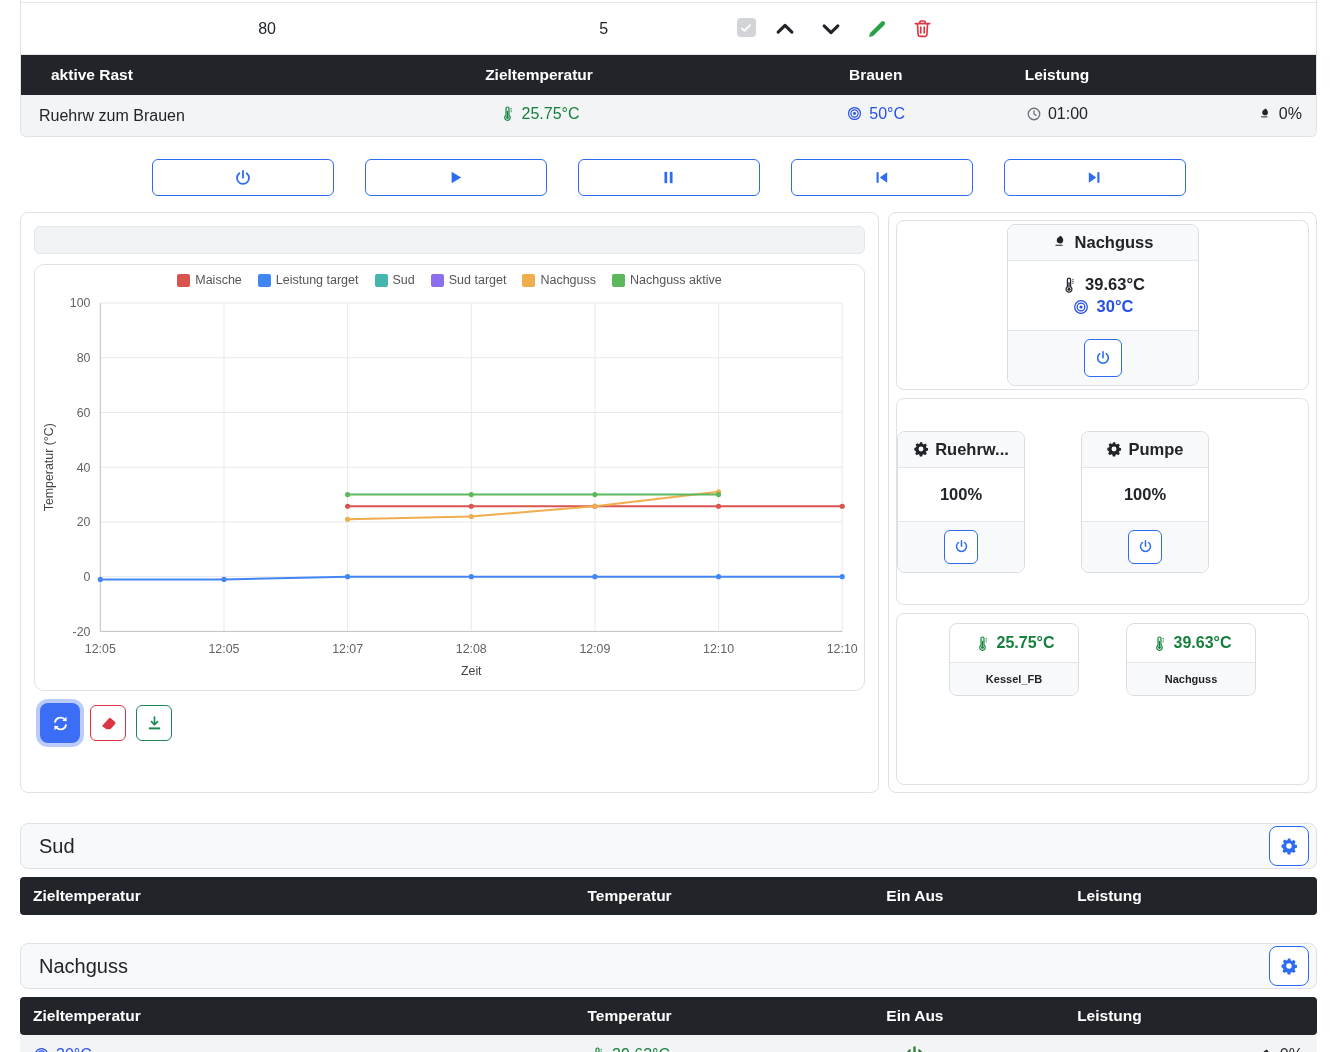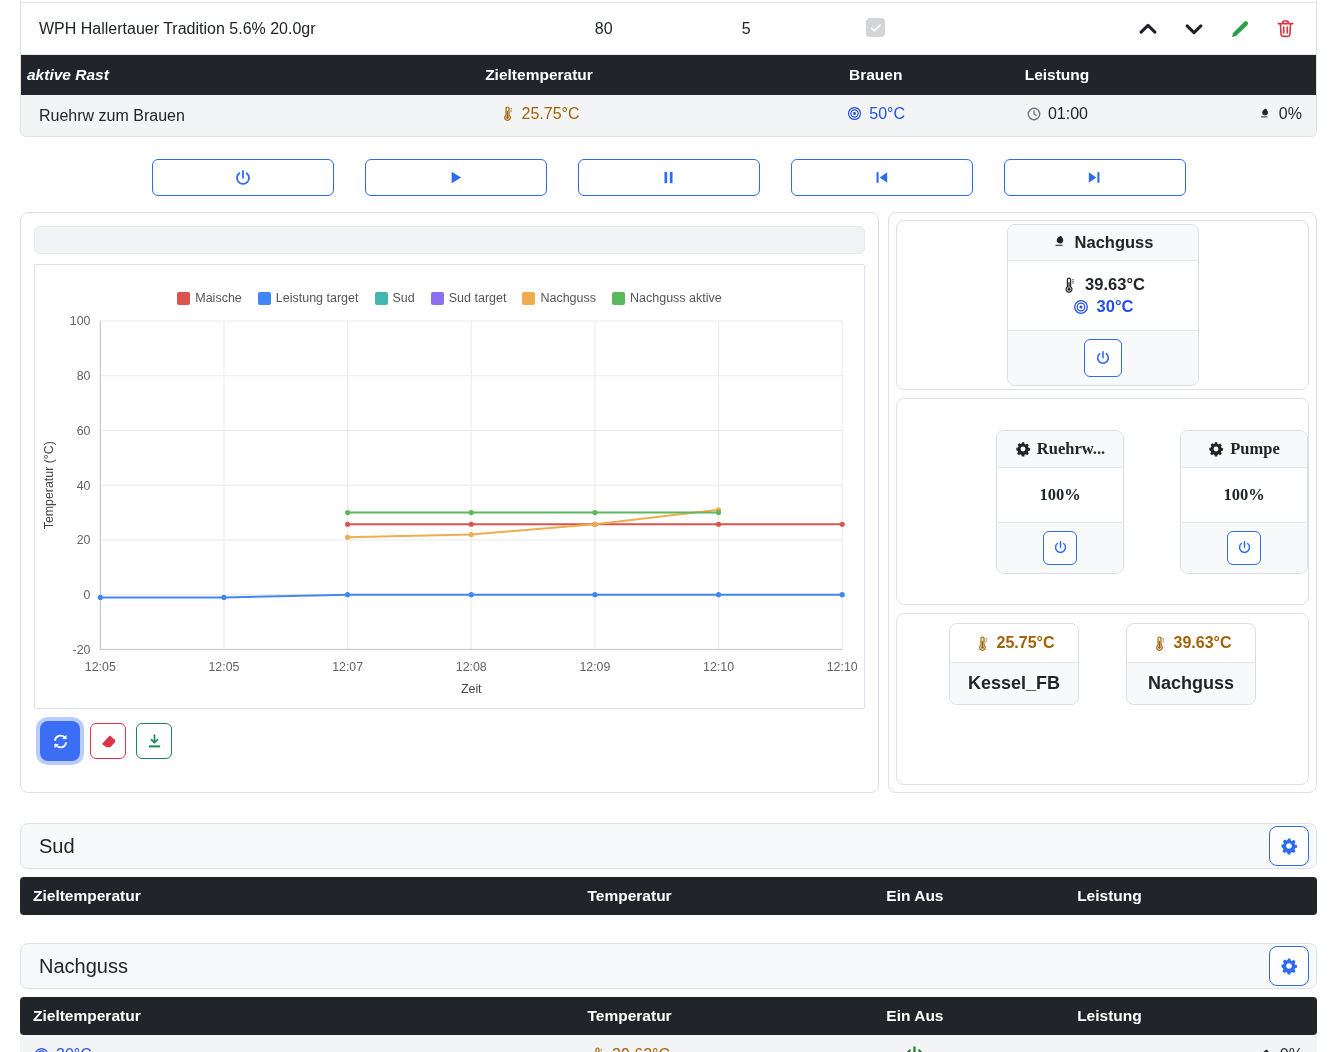--- a/index.html
+++ b/index.html
@@ -17,64 +17,64 @@
   .top-table { border:1px solid #dee2e6; border-top:0; border-radius:0 0 6px 6px; overflow:hidden; }
   .top-sliver { height:3px; background:#fff; border-bottom:1px solid #e3e6ea; }
   .hop-row { display:grid; grid-template-columns:38% 14% 8% 12% 28%; align-items:center; height:52px; background:#fff; font-size:16px; border-bottom:1px solid #e3e6ea;}
   .hop-row .name { padding-left:18px; }
   .cell-c { text-align:center; }
   .hop-icons { display:flex; justify-content:flex-end; align-items:center; gap:24px; padding-right:20px; }
   .icon-btn { background:none; border:none; cursor:pointer; padding:0; line-height:0; }
   .chk { width:19px; height:19px; background:#d2d4d8; border-radius:4px; display:inline-flex; align-items:center; justify-content:center; }
 
   .dark-head { display:grid; grid-template-columns:20% 40% 12% 16% 12%; align-items:center; height:40px; background:#212529; color:#fff; font-weight:700; font-size:15.5px; }
-  .dark-head .h1 { padding-left:6px;font-style:italic; }
+  .dark-head .h1 { padding-left:30px; }
   .rast-row { display:grid; grid-template-columns:20% 40% 12% 16% 12%; align-items:center; height:41px; background:#f3f4f5; font-size:16px; }
   .rast-row .h1 { padding-left:18px; }
   .val { display:inline-flex; align-items:center; gap:6px; }
-  .t-green { color:#a16207; }
+  .t-green { color:#15803d; }
   .t-blue  { color:#2750e8; }
   .t-gray  { color:#6c757d; }
   .cell-r { text-align:right; padding-right:14px; }
 
   
   .transport { display:flex; justify-content:center; gap:31px; margin:22px 0 16px; }
   .tbtn { width:182px; height:37px; background:#fff; border:1px solid #2d6cf0; border-radius:6px; color:#2d6cf0; cursor:pointer; display:flex; align-items:center; justify-content:center; }
 
   
   .main { display:flex; gap:9px; align-items:stretch; }
   .panel { border:1px solid #dee2e6; border-radius:8px; background:#fff; }
   .left-panel { width:859px; padding:13px; }
   .chart-topbar { height:28px; background:#f1f3f5; border:1px solid #e4e7eb; border-radius:6px; }
-  .chart-card { margin-top:10px; border:1px solid #dee2e6; border-radius:2px; padding:26px 4px 2px; }
+  .chart-card { margin-top:10px; border:1px solid #dee2e6; border-radius:10px; padding:8px 4px 2px; }
   .legend { display:flex; justify-content:center; align-items:center; gap:16px; font-size:12.5px; color:#555; margin-bottom:2px; }
   .legend .li { display:inline-flex; align-items:center; gap:5px; }
   .sw { width:13px; height:13px; border-radius:2px; display:inline-block; }
   .chart-toolbar { margin-top:9px; display:flex; align-items:center; gap:10px; padding-left:2px; height:46px; }
   .btn-refresh { width:40px; height:40px; border:none; border-radius:8px; background:#3b6ef5; color:#fff; cursor:pointer; box-shadow:0 0 0 4px rgba(59,110,245,.35); display:flex; align-items:center; justify-content:center; margin-left:4px;}
   .btn-eraser { width:36px; height:36px; background:#fff; border:1px solid #dc3545; border-radius:6px; color:#dc3545; cursor:pointer; display:flex; align-items:center; justify-content:center; }
   .btn-dl { width:36px; height:36px; background:#fff; border:1px solid #198754; border-radius:6px; color:#198754; cursor:pointer; display:flex; align-items:center; justify-content:center; }
 
   .right-panel { flex:1; padding:7px; display:flex; flex-direction:column; gap:8px; }
   .rp-card { border:1px solid #dee2e6; border-radius:8px; background:#fff; }
   .rp-row1 { height:170px; display:flex; align-items:center; justify-content:center; }
-  .rp-row2 { height:207px; display:flex; align-items:center; justify-content:flex-end; gap:56px;font-family:Liberation Serif, serif; }
+  .rp-row2 { height:207px; display:flex; align-items:center; justify-content:flex-start; gap:56px; }
   .rp-row3 { height:172px; display:flex; align-items:flex-start; justify-content:center; gap:47px; padding-top:9px; }
   .mini-card { border:1px solid #d9dde1; border-radius:8px; background:#fff; overflow:hidden; }
   .mc-head { background:#f8f9fa; border-bottom:1px solid #e3e6ea; text-align:center; font-weight:700; font-size:16.5px; padding:8px 10px; display:flex; align-items:center; justify-content:center; gap:6px; }
   .mc-body { padding:11px 10px; text-align:center; font-weight:700; font-size:16.5px; }
   .mc-body .line { display:flex; align-items:center; justify-content:center; gap:7px; margin:3px 0; }
   .mc-foot { background:#f8f9fa; border-top:1px solid #e3e6ea; padding:8px; display:flex; justify-content:center; }
   .power-btn { width:38px; height:38px; background:#fff; border:1px solid #2d6cf0; border-radius:6px; color:#2d6cf0; cursor:pointer; display:flex; align-items:center; justify-content:center; }
   .power-btn.sm { width:34px; height:34px; }
   .nachguss-card { width:192px; }
   .dev-card { width:128px; }
   .tile { width:130px; border:1px solid #d9dde1; border-radius:8px; overflow:hidden; background:#fff; }
   .tile-temp { padding:10px 8px; display:flex; align-items:center; justify-content:center; gap:6px; font-weight:700; font-size:16px; }
-  .tile-name { background:#f8f9fa; border-top:1px solid #e3e6ea; padding:10px 8px; text-align:center; font-weight:700; font-size:18px; }
+  .tile-name { background:#f8f9fa; border-top:1px solid #e3e6ea; padding:10px 8px; text-align:center; font-weight:700; font-size:11px; }
 
   
   .section { margin-top:30px; }
   .sec-head { border:1px solid #dee2e6; border-radius:8px; background:#f8f9fa; height:46px; display:flex; align-items:center; justify-content:space-between; padding:0 7px 0 18px; }
   .sec-title { font-size:20px; }
   .gear-btn { width:40px; height:40px; background:#fff; border:1px solid #2d6cf0; border-radius:8px; color:#2d6cf0; cursor:pointer; display:flex; align-items:center; justify-content:center; }
   .sec-bar { margin-top:8px; height:38px; background:#212529; border-radius:4px; color:#fff; font-weight:700; font-size:15.5px; display:grid; grid-template-columns:34% 26% 18% 12% 10%; align-items:center; }
   .sec-bar .h1 { padding-left:13px; }
   .sec-row { height:44px; background:#f3f4f5; border-bottom:1px solid #dee2e6; display:grid; grid-template-columns:34% 26% 18% 12% 10%; align-items:center; font-size:16px; }
   .sec-row .h1 { padding-left:13px; }
@@ -159,21 +159,20 @@
         <path d="M5 12.8l4.2 4.2L19 7" fill="none" stroke="currentColor" stroke-width="3" stroke-linecap="round" stroke-linejoin="round"></path>
       </symbol>
   </defs>
 </svg>
 
 <div class="wrap">
 
   <div class="top-table">
     <div class="top-sliver"></div>
     <div class="hop-row">
-      <div class="name">WPH Hallertauer Tradition 5.6% 20.0gr</div>
       <div class="cell-c">80</div>
       <div class="cell-c">5</div>
       <div class="cell-c">
         <span class="chk" style="color:#fff">
             <svg class="ic" width="14" height="14">
               <use href="#i-check"></use>
             </svg>
           </span>
       </div>
       <div class="hop-icons">

